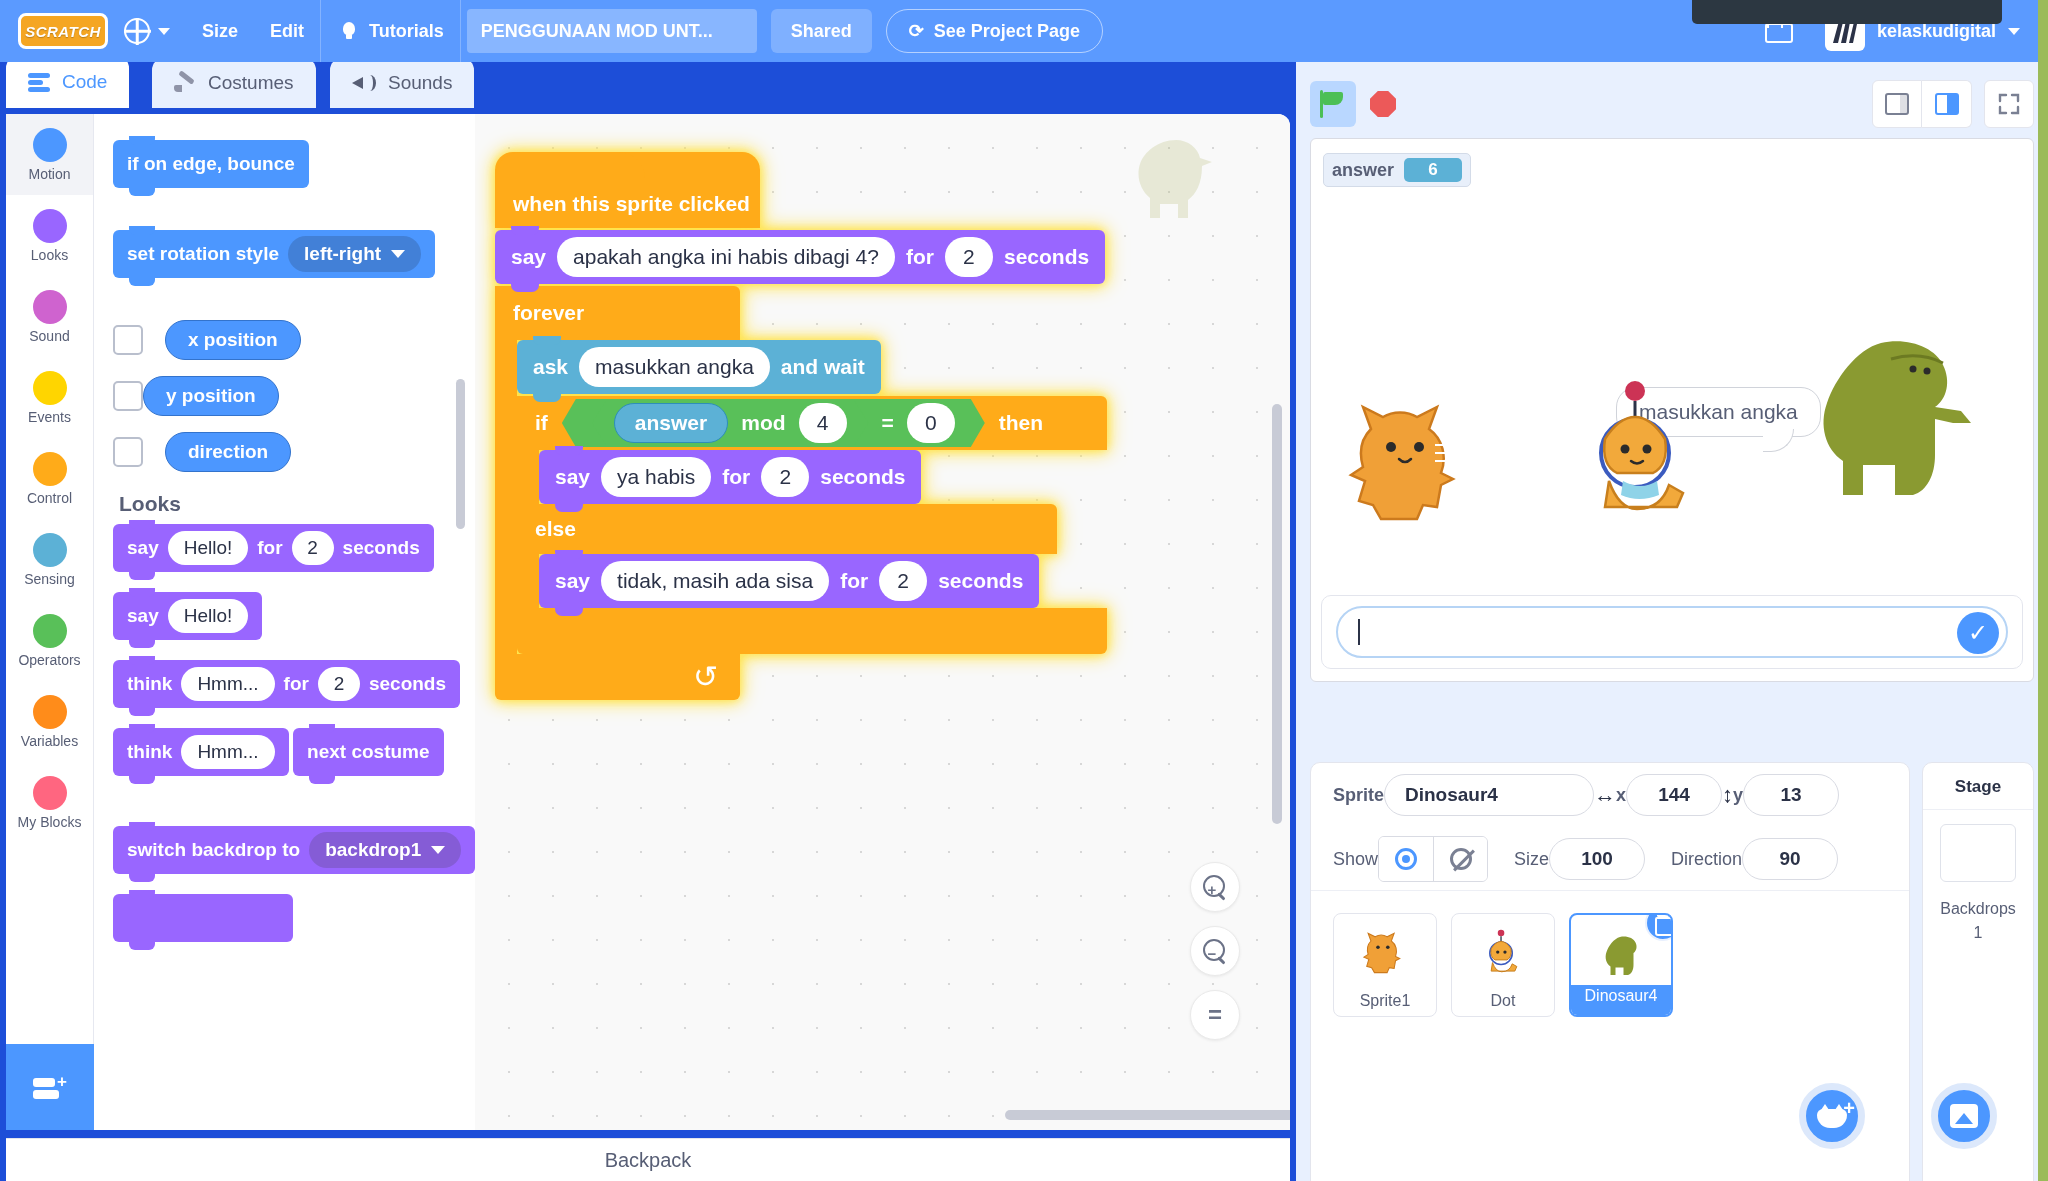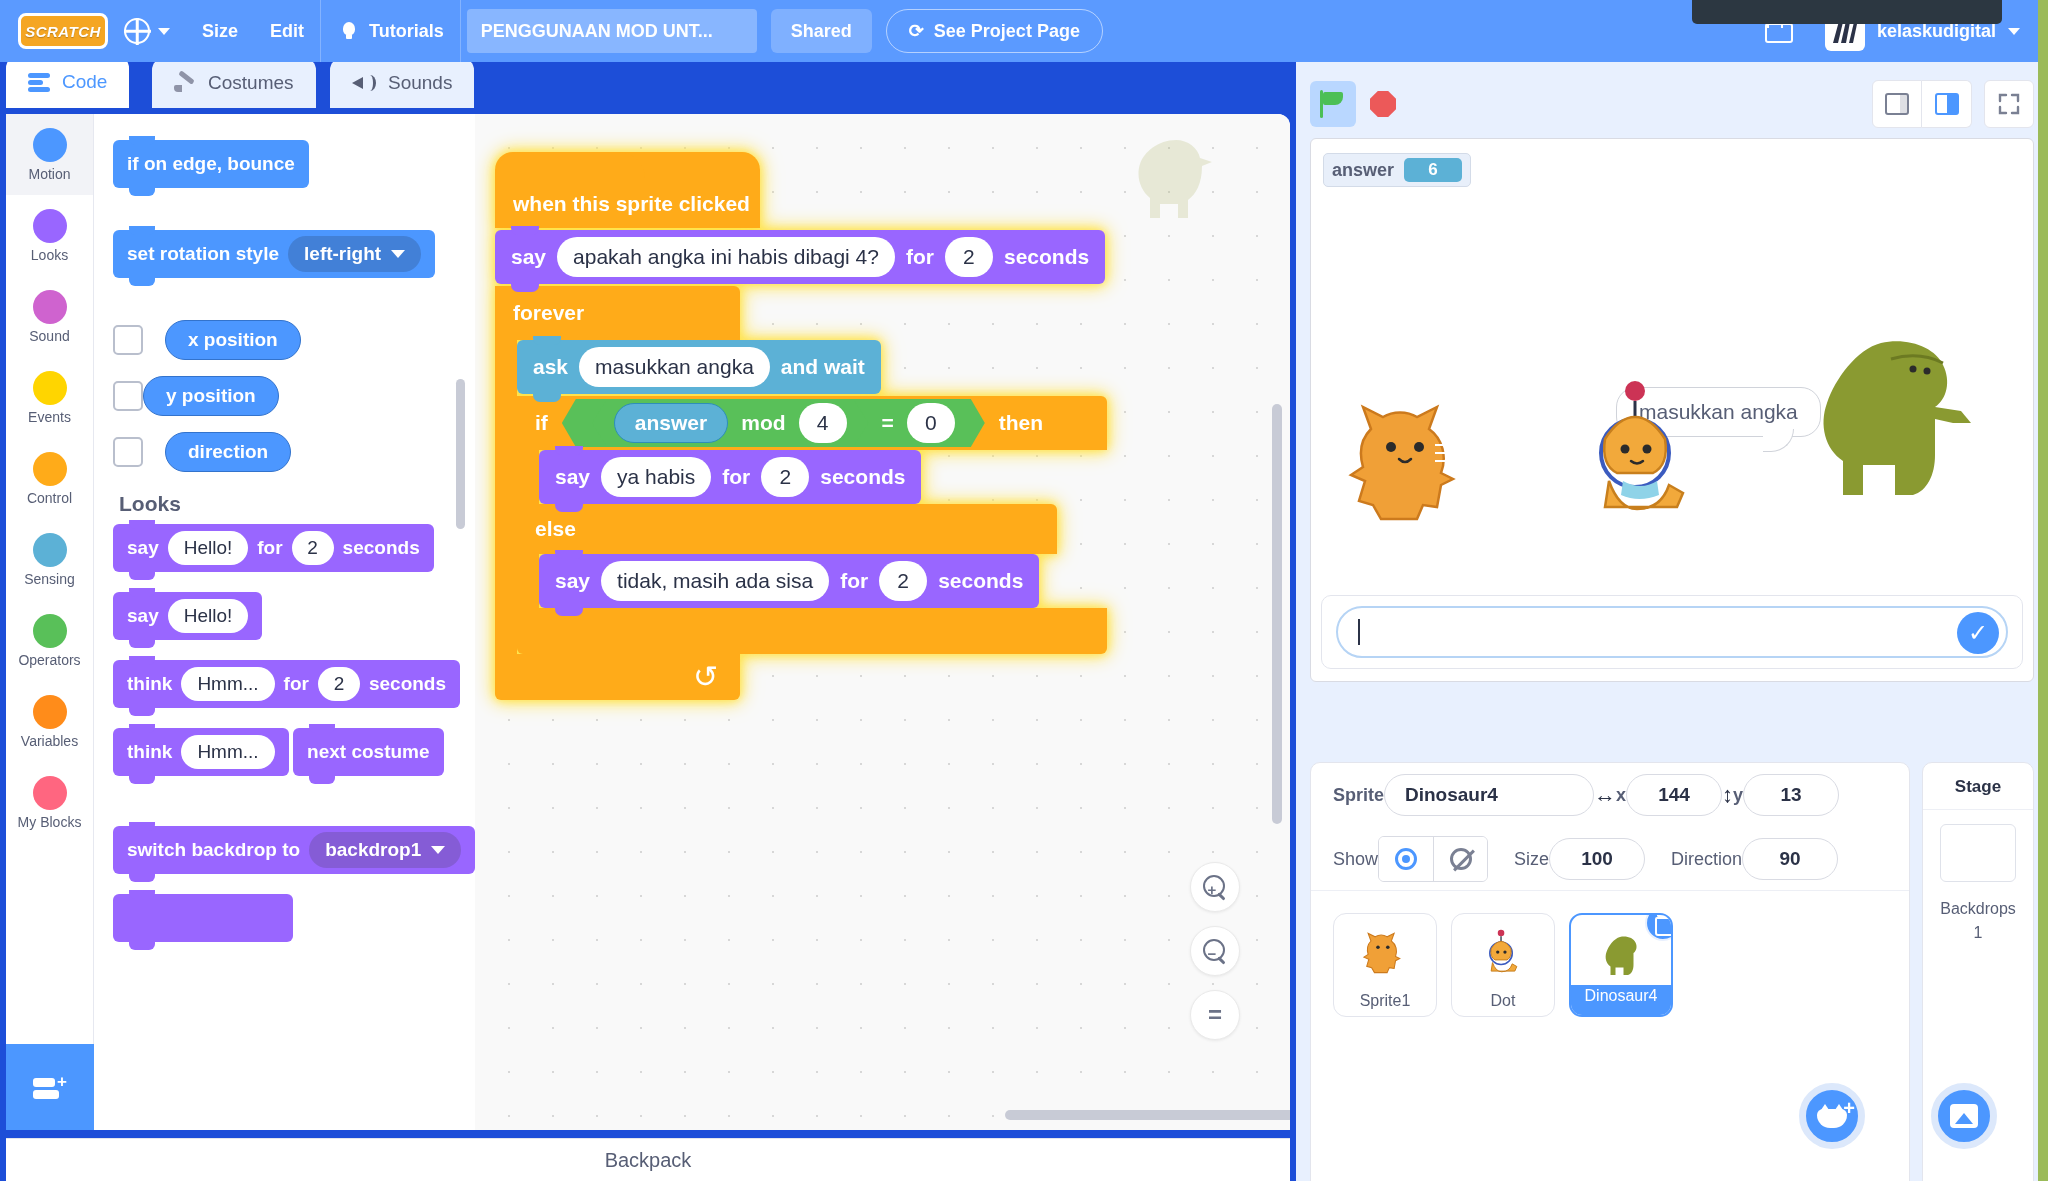--- a/index.html
+++ b/index.html
@@ -367,21 +367,21 @@
   .showbtn{ width:54px;height:44px;background:#fff;display:flex;align-items:center;justify-content:center;cursor:pointer;}
   .showbtn + .showbtn{ border-left:1px solid #d9dbe3; }
   .eye-on{ width:22px;height:22px;border:3px solid #4c97ff;border-radius:50%;position:relative;}
   .eye-on:after{content:"";position:absolute;inset:4px;background:#4c97ff;border-radius:50%;}
   .eye-off{ width:22px;height:22px;border:3px solid #7a8093;border-radius:50%;position:relative;}
   .eye-off:after{content:"";position:absolute;left:-3px;top:8px;width:28px;height:3px;background:#7a8093;
     transform:rotate(-45deg);}
 
   .sp-list{ display:flex; gap:14px; padding:22px 0 0 22px; }
   .sp-card{
-    width:104px;height:104px;background:#fff;border:1px solid #e3e5ed;border-radius:13px;
+    width:104px;height:104px;background:#fff;border:1px solid #e3e5ed;border-radius:8px;
     display:flex;flex-direction:column;align-items:center;justify-content:flex-end;
     padding-bottom:6px;cursor:pointer;position:relative;overflow:hidden;
   }
   .sp-card .thumb{ position:absolute; top:8px; left:0; right:0; height:64px;
     display:flex;align-items:center;justify-content:center; }
   .sp-card .cname{ font-size:16px;color:#575e75;z-index:2; }
   .sp-card.active{ border:2px solid #4c97ff; }
   .sp-card.active .cname{ color:#fff; }
   .sp-card.active:after{
     content:"";position:absolute;left:0;right:0;bottom:0;height:30px;background:#4c97ff;z-index:1;

